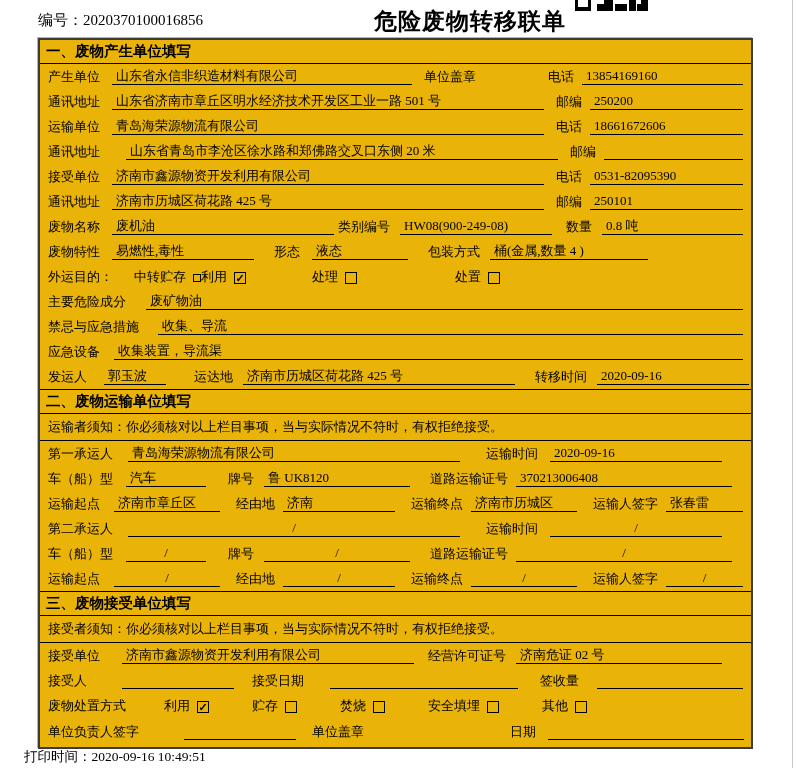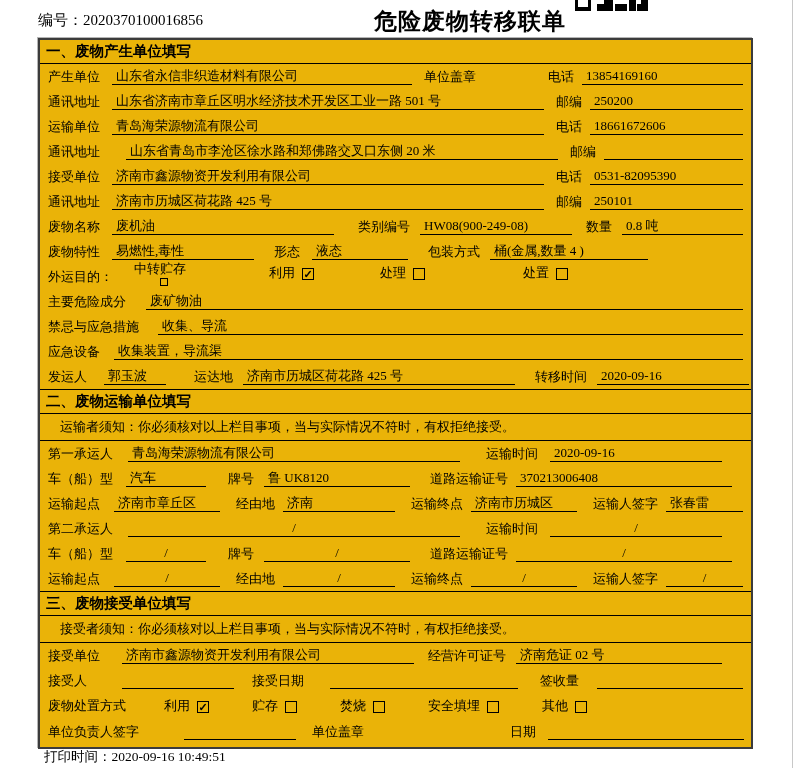--- a/index.html
+++ b/index.html
@@ -22,21 +22,21 @@
     position:absolute;left:38px;top:38px;width:715px;
     border:2px solid #3b3b3b;box-shadow:-1px -1px 0 #b5b5b5;
     box-sizing:border-box;background:#eab308;
   }
   .sec-header{
     font-size:14.5px;font-weight:bold;height:21px;line-height:21px;
     padding:1px 6px;border-bottom:1.5px solid #000;white-space:nowrap;
   }
   .sec2 .sec-header,.sec3 .sec-header{border-top:1.5px solid #000;}
   .notice-row{
-    font-size:13px;height:22px;line-height:22px;padding:2px 20px;
+    font-size:13px;height:22px;line-height:22px;padding:2px 8px;
     border-bottom:1px solid #000;white-space:nowrap;
   }
   .row{
     display:flex;align-items:flex-end;height:25px;box-sizing:border-box;
     padding:0 8px 4px 8px;font-size:13px;line-height:16px;
   }
   .row.last{height:29px;padding-bottom:7px;}
   .lb{white-space:nowrap;flex:0 0 auto;}
   .ul{
     border-bottom:1px solid #000;padding:0 4px;white-space:nowrap;
@@ -49,28 +49,28 @@
   .ckgroup{display:flex;align-items:center;flex:1 1 auto;}
   .opt{display:inline-flex;align-items:center;white-space:nowrap;}
   .opt-label{margin-right:7px;}
   .ckbox{
     display:inline-block;width:12px;height:12px;border:1px solid #000;
     font-size:11px;line-height:11px;text-align:center;font-weight:bold;
     box-sizing:border-box;position:relative;top:1px;
   }
   .ckbox.small{width:8px;height:8px;}
   .g-purpose .opt{margin-right:0;}
-  .g-purpose .opt:nth-child(1){margin-left:12px;margin-right:76px;flex-direction:column;}
+  .g-purpose .opt:nth-child(1){margin-left:12px;}
   .g-purpose .opt:nth-child(2){margin-right:66px;}
   .g-purpose .opt:nth-child(3){margin-right:98px;}
   .g-disposal .opt{margin-right:43px;}
   .g-disposal .opt:first-child{margin-left:28px;}
 
   
-  .print-time{position:absolute;left:44px;top:748px;font-size:13.5px;white-space:nowrap;}
+  .print-time{position:absolute;left:24px;top:748px;font-size:13.5px;white-space:nowrap;}
 </style>
 </head>
 <body>
 
 <div class="page">
   <div class="edge-line"></div>
 
   <div class="doc-header">
     <div class="doc-number"><span>编号：</span><span>2020370100016856</span></div>
     <div class="doc-title">危险废物转移联单</div>
@@ -130,21 +130,21 @@
       <div class="row">
         <span class="lb" style="width:58px">通讯地址</span>
         <span class="ul" style="width:432px;margin-left:6px">济南市历城区荷花路 425 号</span>
         <span class="lb" style="margin-left:12px">邮编</span>
         <span class="ul fill" style="margin-left:8px">250101</span>
       </div>
 
       <div class="row">
         <span class="lb" style="width:58px">废物名称</span>
         <span class="ul" style="width:222px;margin-left:6px">废机油</span>
-        <span class="lb" style="margin-left:24px">类别编号</span>
+        <span class="lb" style="margin-left:4px">类别编号</span>
         <span class="ul" style="width:152px;margin-left:10px">HW08(900-249-08)</span>
         <span class="lb" style="margin-left:14px">数量</span>
         <span class="ul fill" style="margin-left:10px">0.8 吨</span>
       </div>
 
       <div class="row">
         <span class="lb" style="width:58px">废物特性</span>
         <span class="ul" style="width:142px;margin-left:6px">易燃性,毒性</span>
         <span class="lb" style="margin-left:20px">形态</span>
         <span class="ul" style="width:96px;margin-left:12px">液态</span>

